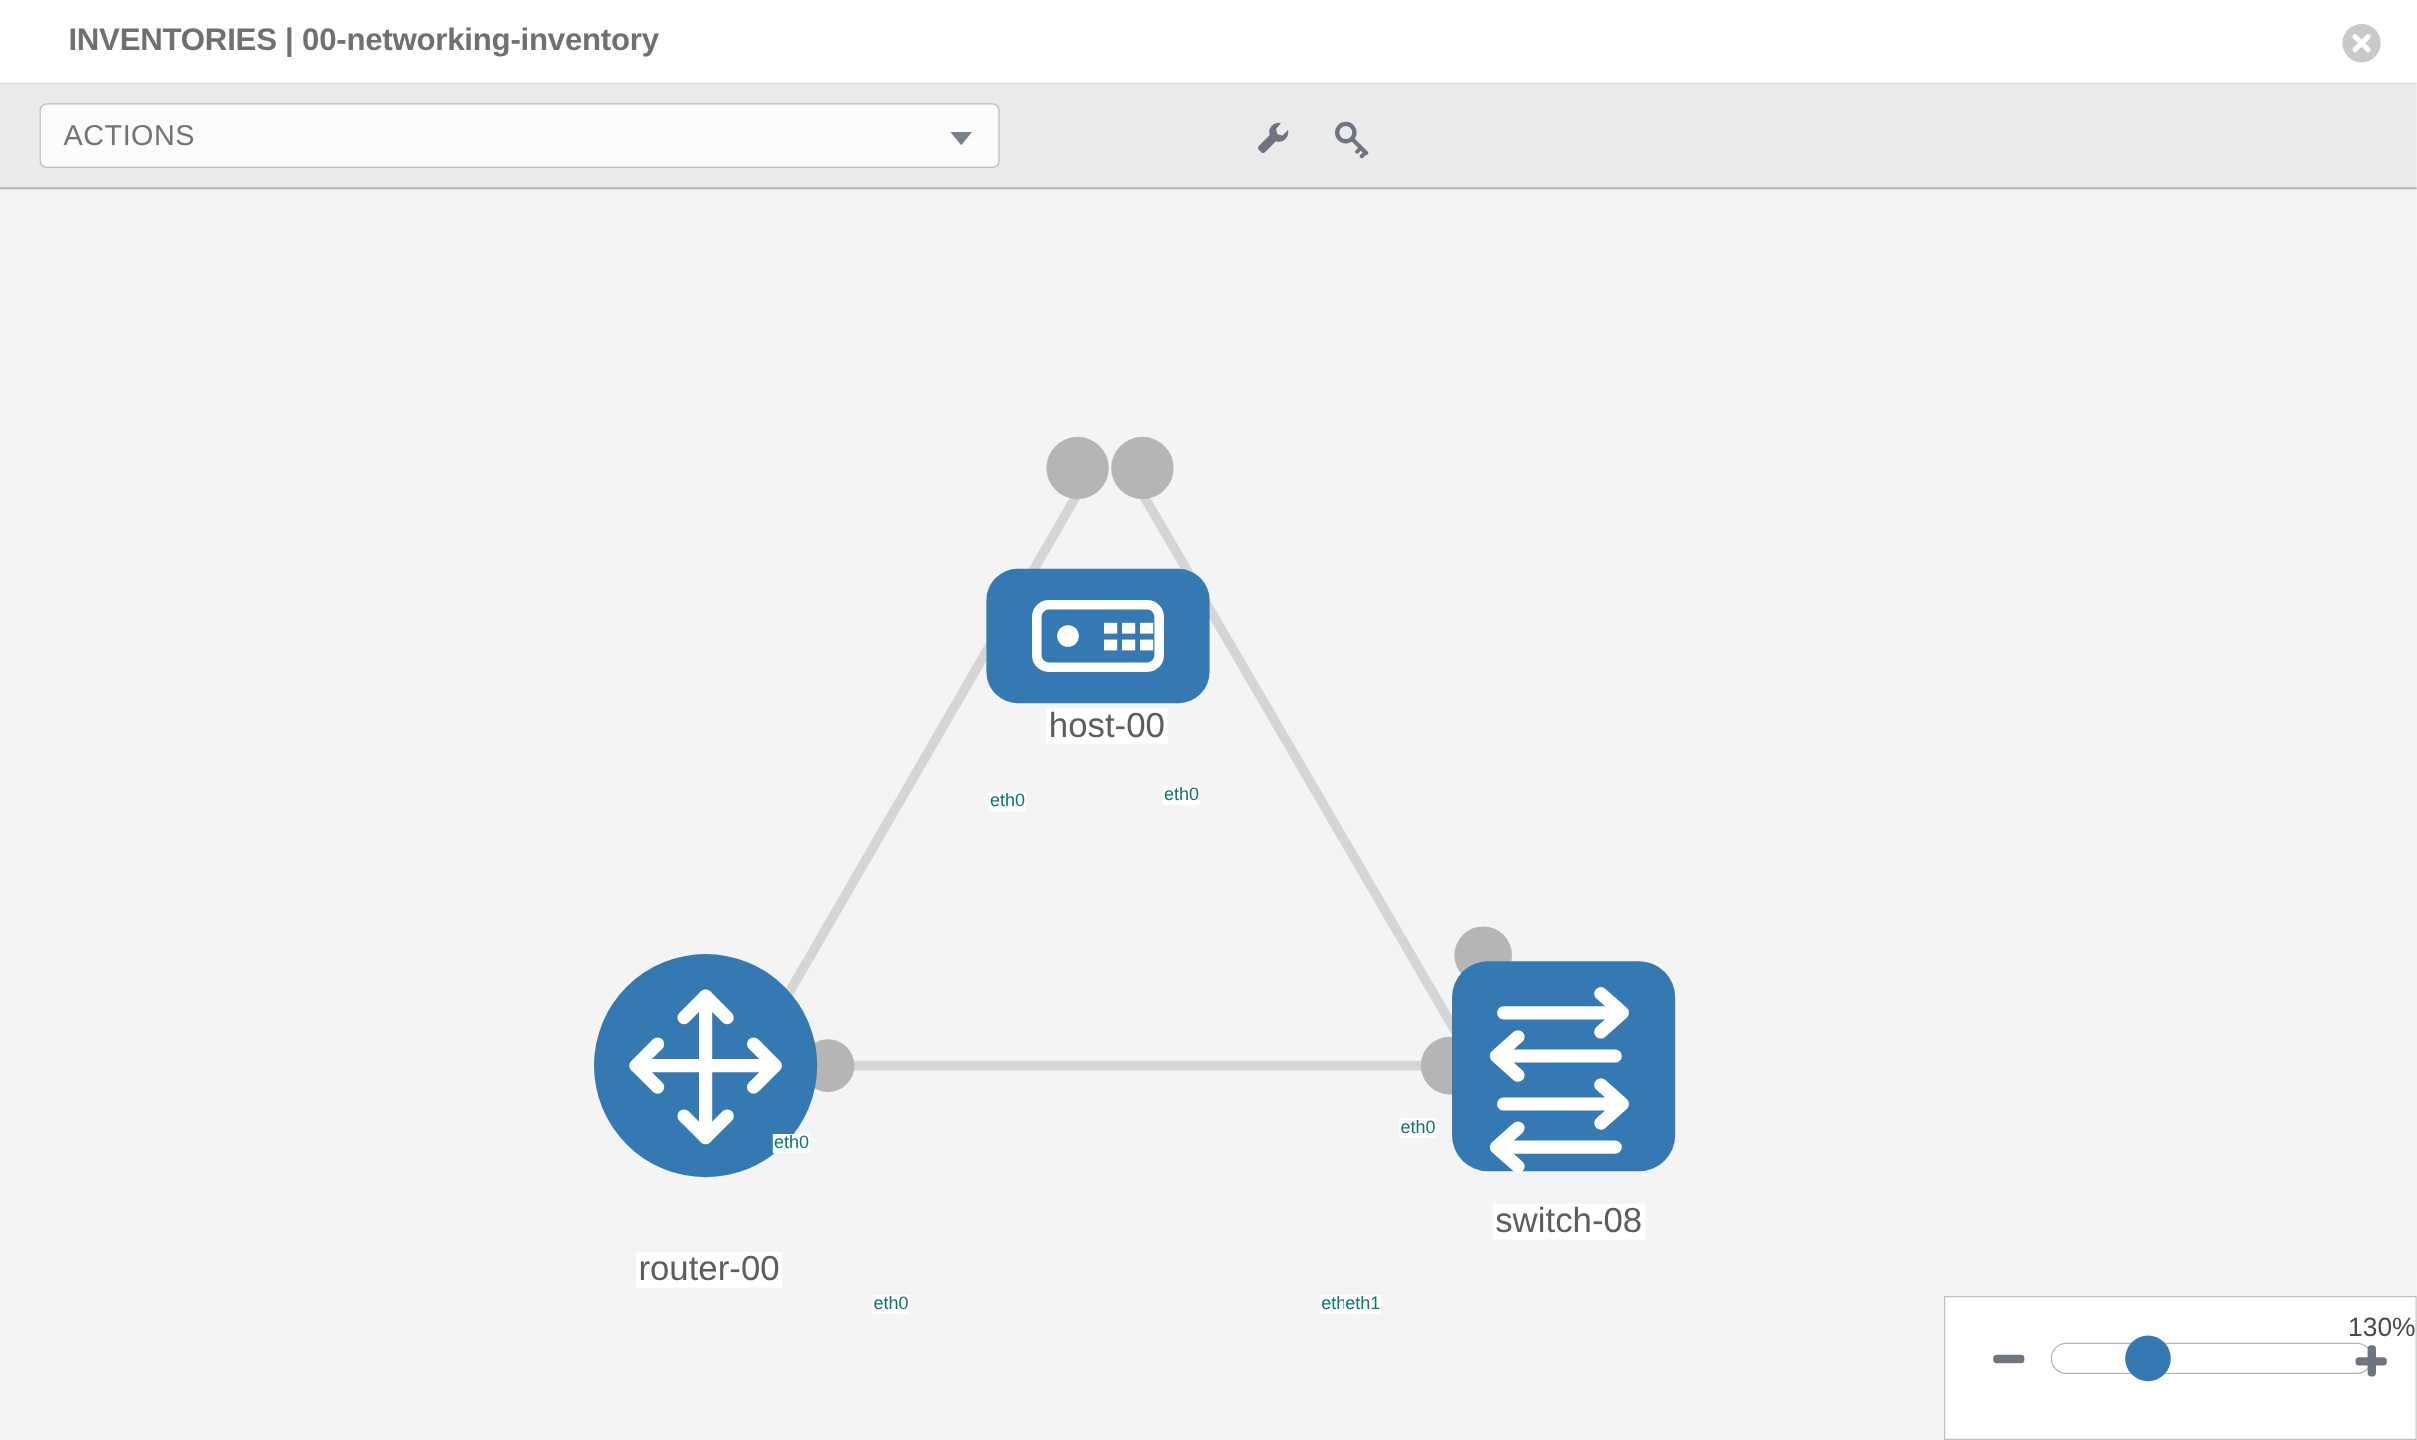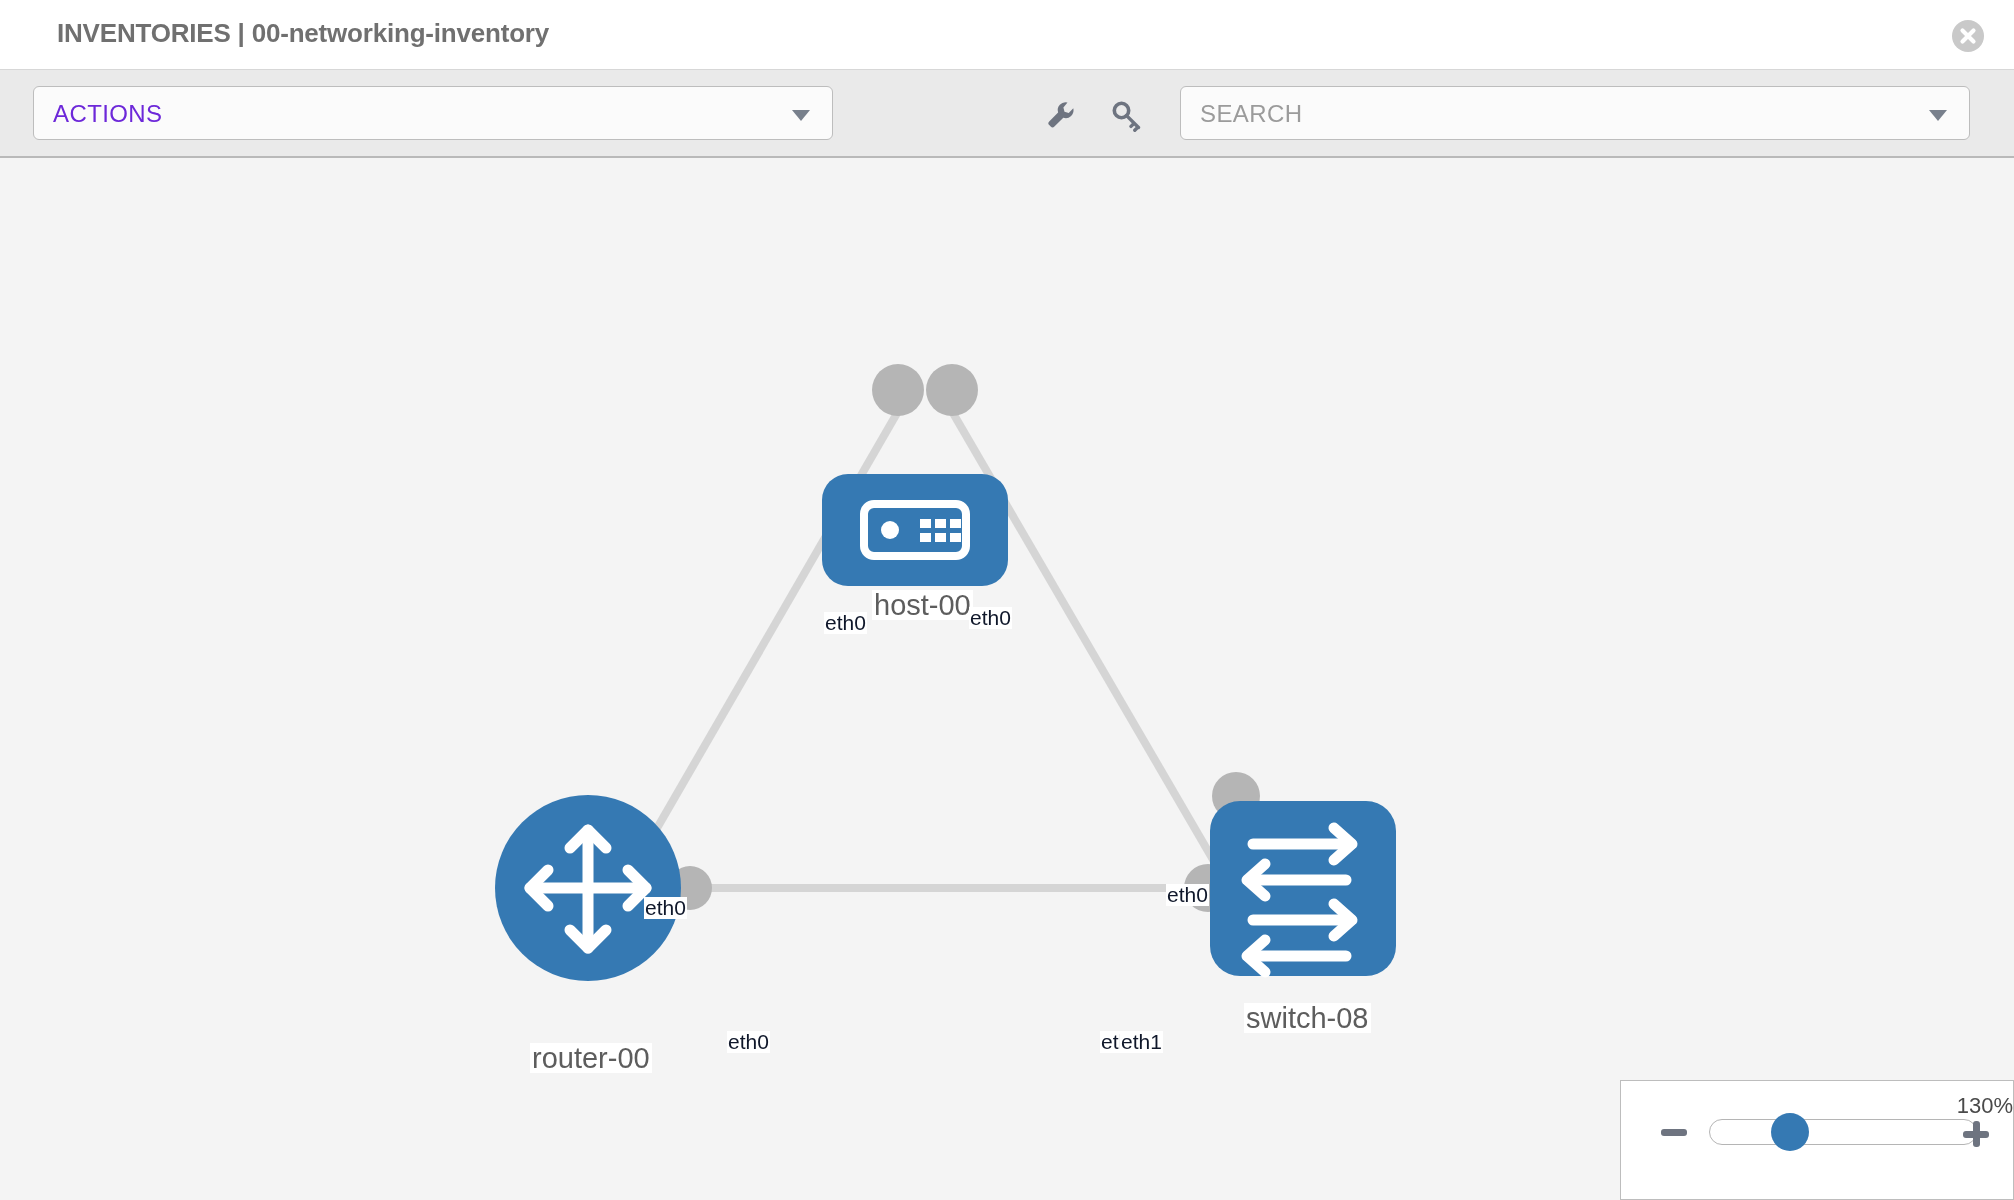--- a/index.html
+++ b/index.html
@@ -72,21 +72,21 @@
     border: 1px solid #bdbdbd;
     border-radius: 6px;
     box-sizing: border-box;
     cursor: pointer;
   }
   .actions-label {
     position: absolute;
     left: 19px;
     top: 13px;
     font-size: 24px;
-    color: #6d28d9;
+    color: #737373;
     letter-spacing: 0.4px;
   }
   .caret {
     position: absolute;
     right: 22px;
     top: 23px;
     width: 0; height: 0;
     border-left: 9px solid transparent;
     border-right: 9px solid transparent;
     border-top: 11px solid #78808c;
@@ -143,26 +143,27 @@
     position: absolute;
     font-size: 29px;
     color: #5d5d5d;
     background: #ffffff;
     white-space: nowrap;
     padding: 0 2px;
     line-height: 1.05;
   }
   .iface-label {
     position: absolute;
-    font-size: 21px;
-    color: #0f172a;
+    font-size: 15px;
+    color: #0f766e;
     background: #ffffff;
     white-space: nowrap;
     padding: 0 1px;
     line-height: 1.05;
+    margin-top: 48px;
   }
 
   
   .zoom-panel {
     position: absolute;
     left: 1620px;
     top: 1080px;
     width: 394px;
     height: 120px;
     background: #ffffff;
@@ -255,24 +256,20 @@
       </svg>
     </div>
 
     <div class="tool-icon key">
       <svg width="34" height="34" viewBox="0 0 34 34" aria-hidden="true">
         <circle cx="11.5" cy="12.5" r="7.2" fill="none" stroke="#6e7480" stroke-width="3.6"></circle>
         <path d="M16.6 17.6 L28.5 29.5 M24.2 25.2 L21.0 28.4 M28.0 29.0 L24.8 32.2" stroke="#6e7480" stroke-width="3.4" stroke-linecap="round" fill="none"></path>
       </svg>
     </div>
 
-    <div class="search-box">
-      <span class="search-placeholder">SEARCH</span>
-      <span class="caret"></span>
-    </div>
   </div>
 
   <div class="canvas">
 
     <svg class="topology-svg" viewBox="0 0 2014 1042">
 
       <g>
         <line x1="900" y1="250" x2="612" y2="748" stroke="#d5d5d5" stroke-width="8"></line>
         <line x1="950" y1="250" x2="1240" y2="748" stroke="#d5d5d5" stroke-width="8"></line>
         <line x1="660" y1="730" x2="1240" y2="730" stroke="#d5d5d5" stroke-width="8"></line>

